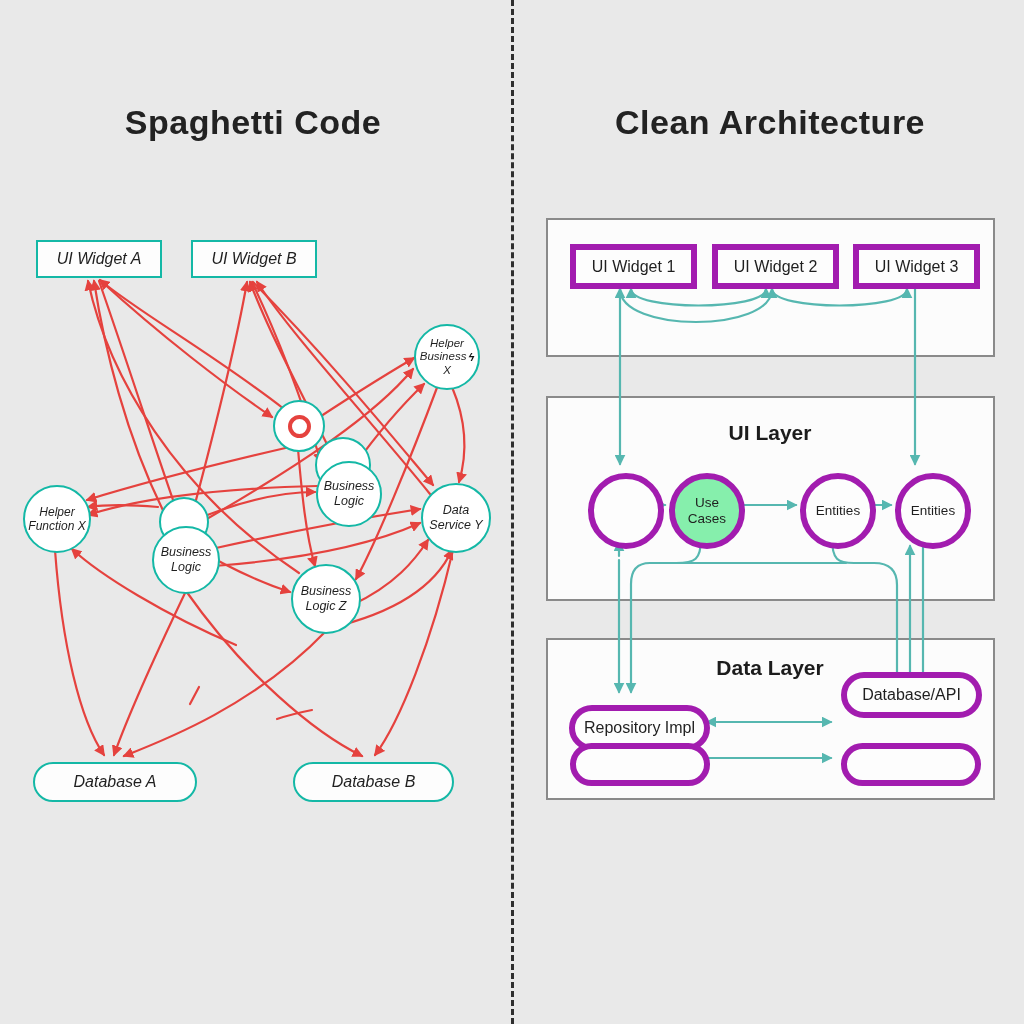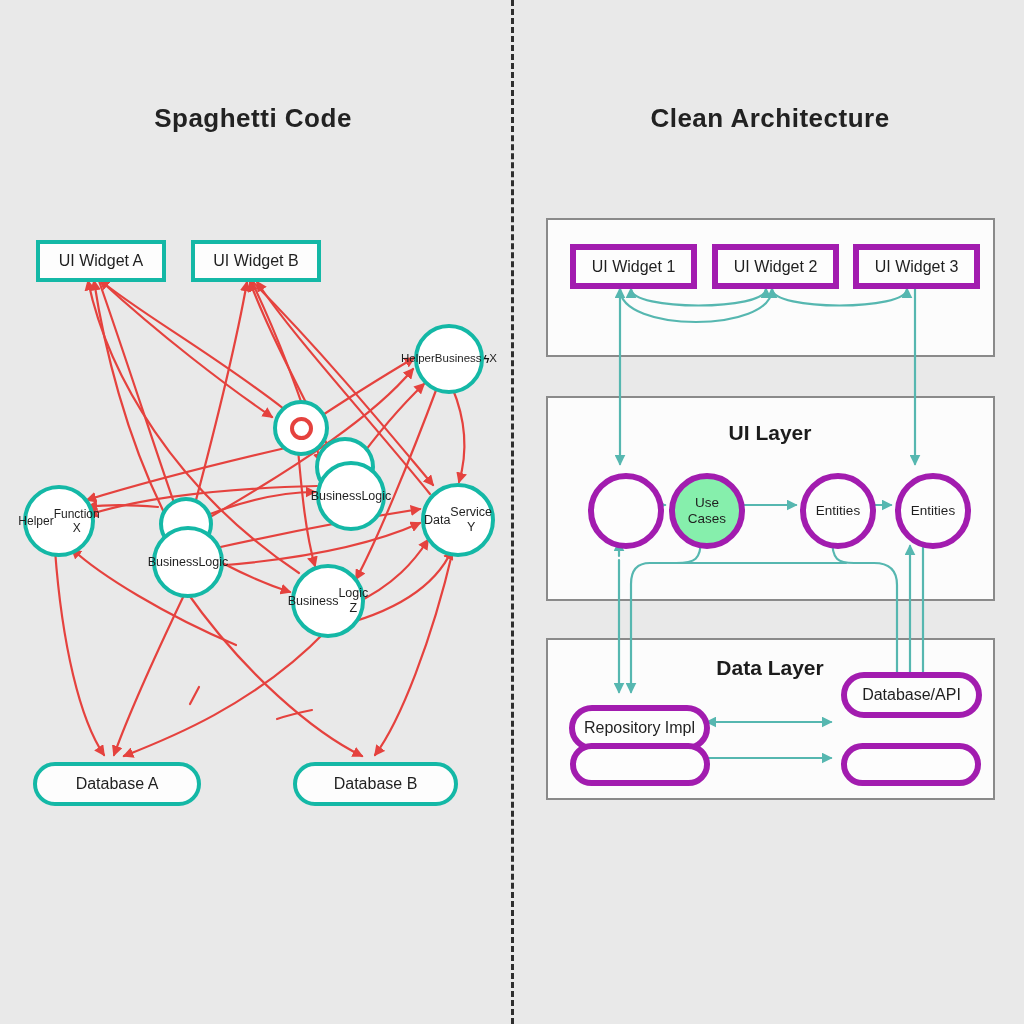--- a/index.html
+++ b/index.html
@@ -6,27 +6,27 @@
   body{
     width:1024px;height:1024px;position:relative;overflow:hidden;
     background:#e9e9e9;
     font-family:"Liberation Sans", sans-serif;
     color:#1f1f1f;
   }
   .abs{position:absolute;}
   
   .divider{left:511px;top:0;height:1024px;width:0;border-left:3px dashed #2f2f2f;}
   
-  .panel-title{font-size:26px;font-weight:600;letter-spacing:.5px;color:#222;transform:translateX(-50%);white-space:nowrap;}
+  .panel-title{font-size:34px;font-weight:600;letter-spacing:.5px;color:#222;transform:translateX(-50%);white-space:nowrap;}
   
   .rect-node{display:flex;align-items:center;justify-content:center;background:#fdfdfd;font-size:16px;white-space:nowrap;}
-  .red-border{border:4px solid #14b8a6;}
+  .red-border{border:2px solid #14b8a6;font-style:italic;}
   .teal-border{border:6px solid #a21caf;}
   
-  .circle-node{border-radius:50%;display:flex;flex-direction:row;align-items:center;justify-content:center;
+  .circle-node{border-radius:50%;display:flex;flex-direction:column;align-items:center;justify-content:center;
     background:#ffffff;font-size:12.5px;line-height:1.18;text-align:center;}
   .circle-node.teal-border{font-size:13.5px;}
   
   .pill-node{border-radius:999px;display:flex;align-items:center;justify-content:center;background:#fdfdfd;font-size:16px;white-space:nowrap;}
   
   .container-box{border:2px solid #8a8a8a;background:#fcfcfc;}
   .layer-title{font-size:21px;font-weight:bold;color:#1c1c1c;transform:translateX(-50%);white-space:nowrap;}
   
   .ring{width:15px;height:15px;border:4px solid #e5423e;border-radius:50%;background:#fff;}
   .spark{font-size:11px;color:#111;font-weight:bold;margin-left:2px;}

